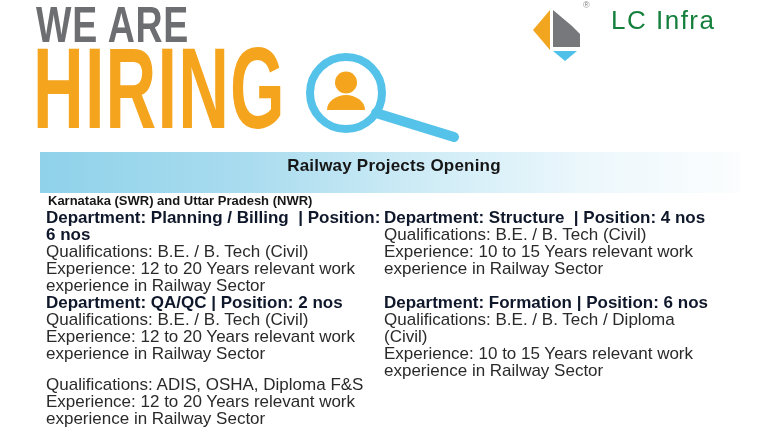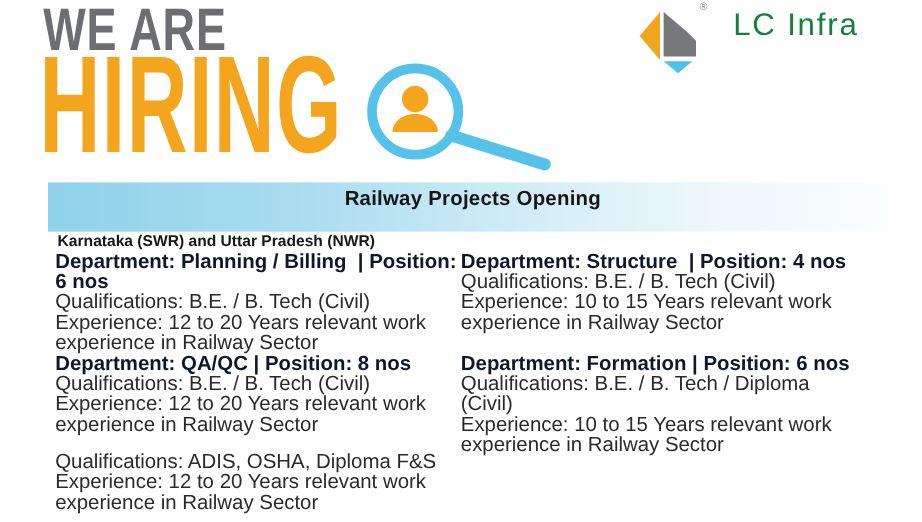--- a/index.html
+++ b/index.html
@@ -108,21 +108,21 @@
   </div>
 
   <div class="job job-1">
     <div class="job-header">Department: Structure  | Position: 4 nos</div>
     <div class="job-line">Qualifications: B.E. / B. Tech (Civil)</div>
     <div class="job-line">Experience: 10 to 15 Years relevant work</div>
     <div class="job-line">experience in Railway Sector</div>
   </div>
 
   <div class="job job-2">
-    <div class="job-header">Department: QA/QC | Position: 8 nos</div>
+    <div class="job-header">Department: QA/QC | Position: 2 nos</div>
     <div class="job-line">Qualifications: B.E. / B. Tech (Civil)</div>
     <div class="job-line">Experience: 12 to 20 Years relevant work</div>
     <div class="job-line">experience in Railway Sector</div>
   </div>
 
   <div class="job job-3">
     <div class="job-header">Department: Formation | Position: 6 nos</div>
     <div class="job-line">Qualifications: B.E. / B. Tech / Diploma (Civil)</div>
     <div class="job-line">Experience: 10 to 15 Years relevant work</div>
     <div class="job-line">experience in Railway Sector</div>

